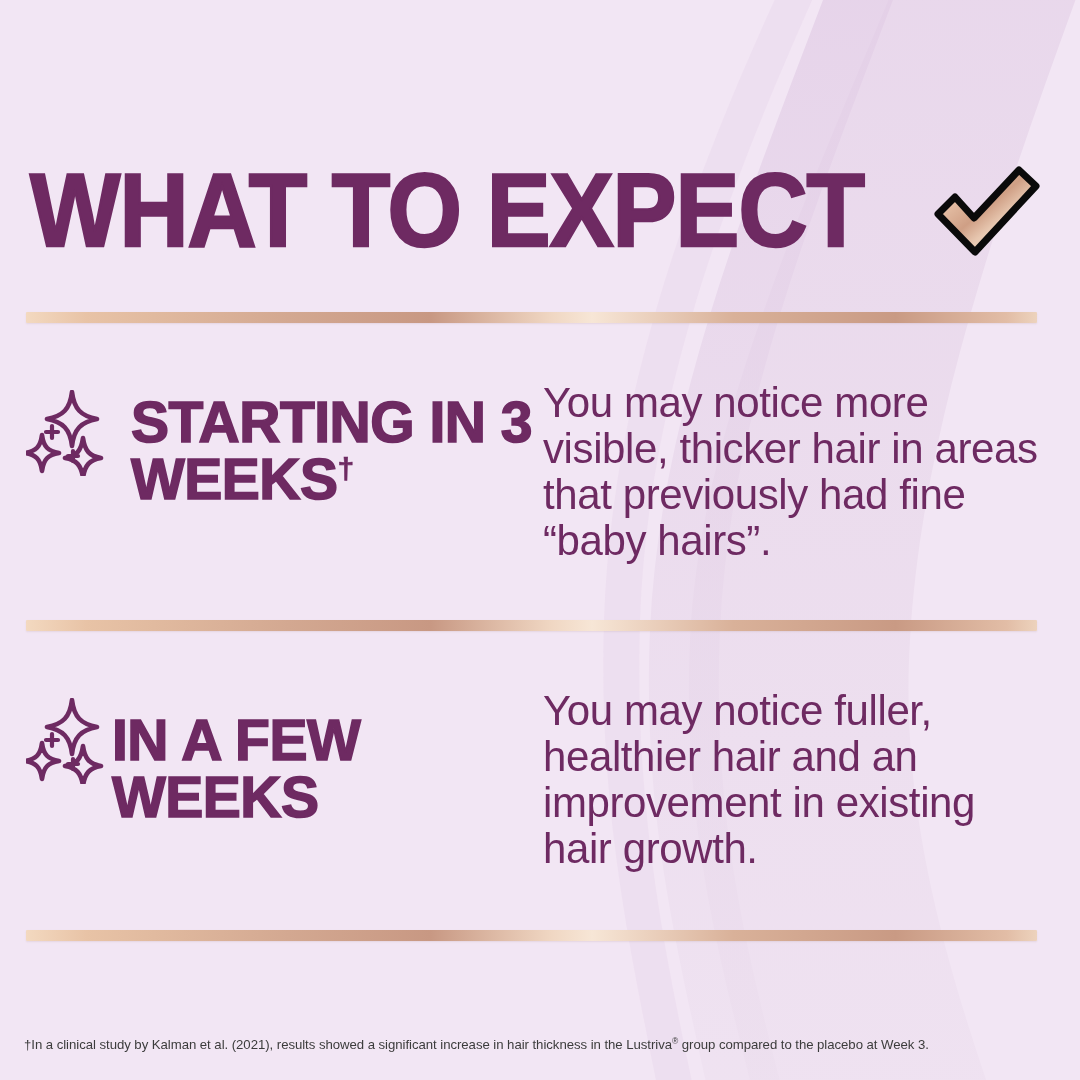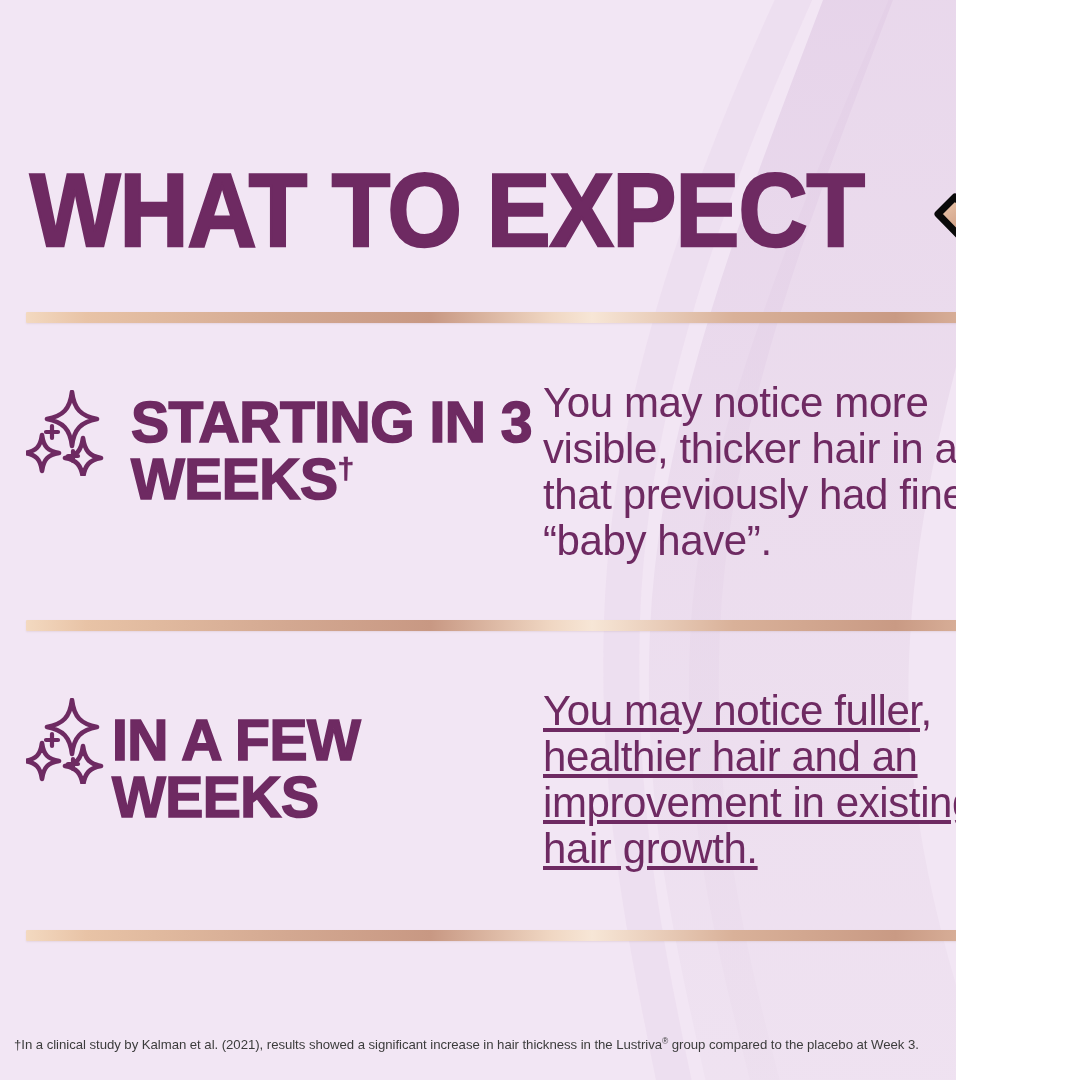--- a/index.html
+++ b/index.html
@@ -6,21 +6,21 @@
     margin: 0;
     padding: 0;
     background: #ffffff;
   }
   body {
     font-family: "Liberation Sans", sans-serif;
   }
 
   #canvas {
     position: relative;
-    width: 956px;
+    width: 1080px;
     height: 1080px;
     overflow: hidden;
     background: #f2e6f4;
   }
 
   
   .bg-swirl {
     position: absolute;
     inset: 0;
     width: 1080px;
@@ -127,26 +127,26 @@
     left: 543px;
     width: 510px;
     font-family: "Liberation Sans", sans-serif;
     font-weight: 400;
     font-size: 42px;
     line-height: 46px;
     letter-spacing: -0.4px;
     color: #6e2a62;
   }
   .row.r1 .row-body { top: 8px; }
-  .row.r2 .row-body { top: 8px; text-decoration: underline; }
+  .row.r2 .row-body { top: 8px; }
 
   
   .footnote {
     position: absolute;
-    left: 14px;
+    left: 24px;
     top: 1032px;
     width: 1000px;
     font-family: "Liberation Sans", sans-serif;
     font-size: 13.2px;
     line-height: 19px;
     color: #3c3c3c;
     letter-spacing: -0.05px;
   }
   .footnote .line { white-space: nowrap; }
   .footnote sup { font-size: 8.5px; vertical-align: super; }
@@ -203,21 +203,21 @@
         <path d="M 57 48 C 58.8 61, 63.5 66, 75 68 C 63.5 70, 58.8 75, 57 88 C 55.2 75, 50.5 70, 39 68 C 50.5 66, 55.2 61, 57 48 Z"></path>
       </g>
       <g stroke="#6e2a62" stroke-width="4.2" stroke-linecap="round">
         <path d="M 26 36 L 26 48 M 20 42 L 32 42"></path>
         <path d="M 47 61 L 47 71 M 42 66 L 52 66"></path>
       </g>
     </svg>
     <div class="row-heading">
       <span>STARTING IN 3 WEEKS</span><span class="dagger">†</span>
     </div>
-    <div class="row-body">You may notice more visible, thicker hair in areas that previously had fine “baby have”.</div>
+    <div class="row-body">You may notice more visible, thicker hair in areas that previously had fine “baby hairs”.</div>
   </div>
 
   <div class="row r2">
     <svg class="sparkle-wrap" viewBox="0 0 78 86">
       <g fill="none" stroke="#6e2a62" stroke-width="4.6" stroke-linejoin="round">
         <path d="M 46 2 C 48 19, 55 26, 71 29 C 55 32, 48 39, 46 56 C 44 39, 37 32, 21 29 C 37 26, 44 19, 46 2 Z"></path>
         <path d="M 16 45 C 17.6 57, 22 61, 33 63 C 22 65, 17.6 69, 16 81 C 14.4 69, 10 65, -1 63 C 10 61, 14.4 57, 16 45 Z"></path>
         <path d="M 57 48 C 58.8 61, 63.5 66, 75 68 C 63.5 70, 58.8 75, 57 88 C 55.2 75, 50.5 70, 39 68 C 50.5 66, 55.2 61, 57 48 Z"></path>
       </g>
       <g stroke="#6e2a62" stroke-width="4.2" stroke-linecap="round">

